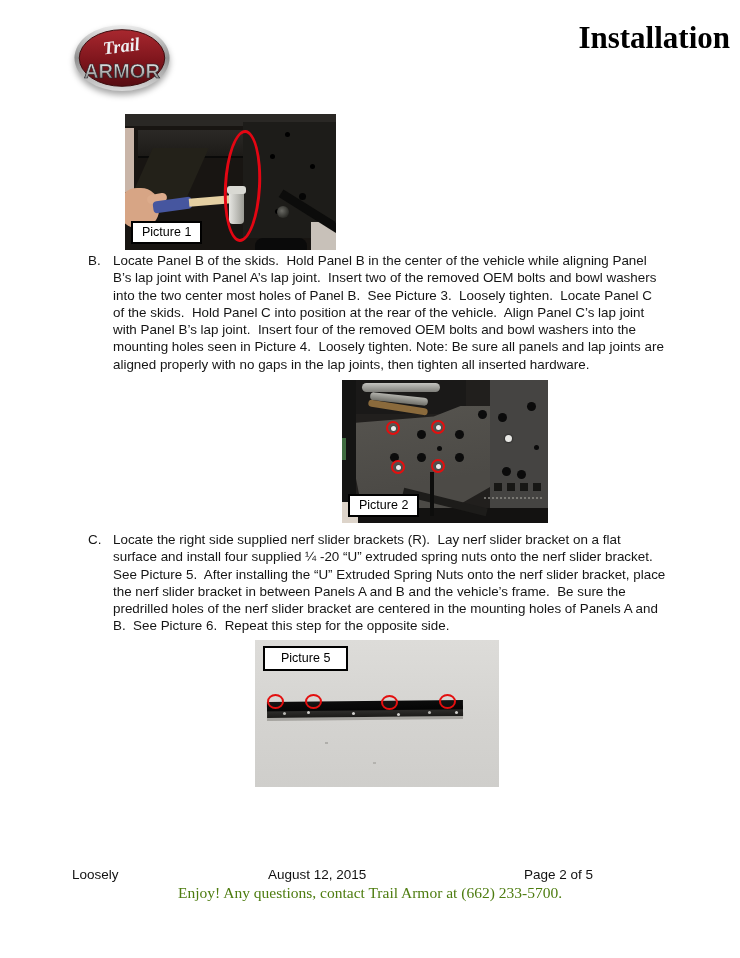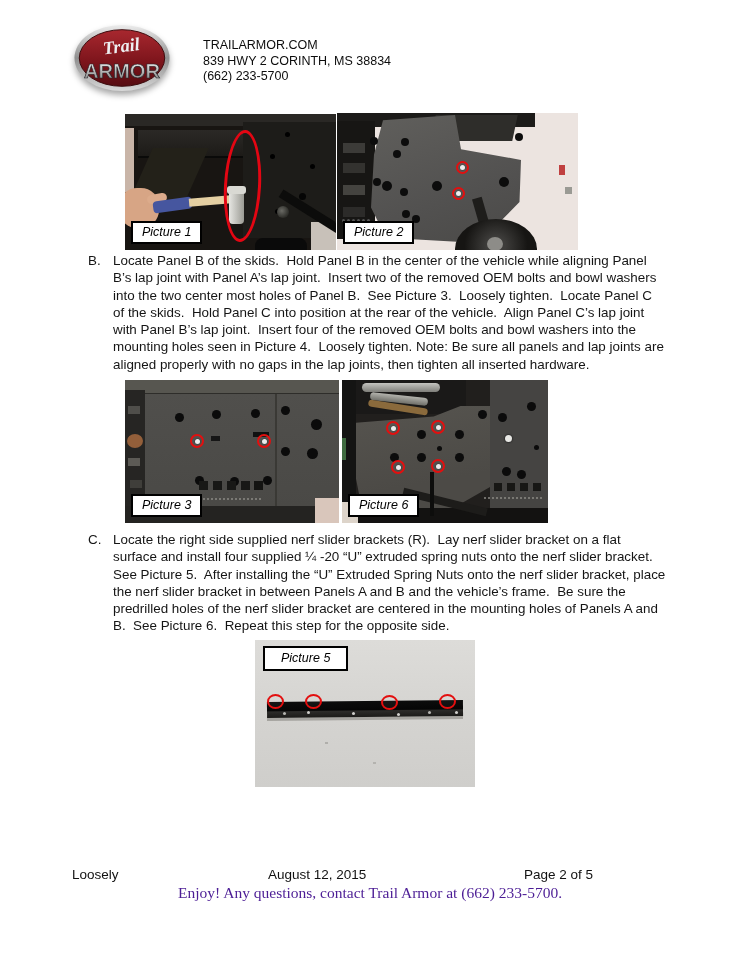--- a/index.html
+++ b/index.html
@@ -9,26 +9,26 @@
   }
 
   
   .logo-wrap { position:absolute; left:74px; top:23px; width:96px; height:70px;
                filter:drop-shadow(0 4px 3px rgba(0,0,0,0.35)); }
   .company { position:absolute; left:203px; top:38px; font-size:12.5px; line-height:15.5px; color:#0d0d0d; }
   .doc-title { position:absolute; right:10px; top:18px; text-align:right;
                font-family:"Liberation Serif", serif; font-weight:700; font-size:31px; line-height:39px; color:#000; }
 
   
-  .fig { position:absolute; overflow:hidden; margin:0;font-style:italic; }
+  .fig { position:absolute; overflow:hidden; margin:0; }
   #fig1 { left:125px; top:114px; width:211px; height:136px; background:#181512; }
   #fig2 { left:337px; top:113px; width:241px; height:137px; background:#ece4e0; }
   #fig3 { left:125px; top:380px; width:214px; height:143px; background:#444340; }
   #fig4 { left:342px; top:380px; width:206px; height:143px; background:#211f1d; }
-  #fig5 { left:255px; top:640px; width:220px; height:147px;
+  #fig5 { left:255px; top:640px; width:244px; height:147px;
           background:linear-gradient(180deg,#dddcd9 0%,#d4d3d0 55%,#cfcecb 100%); }
 
   .fig * { position:absolute; }
 
   .pic-label { background:#fff; border:2px solid #000; padding:2px 9px 3px;
                font-size:12.5px; color:#000; z-index:40; white-space:nowrap; }
   #fig1 .pic-label, #fig2 .pic-label, #fig3 .pic-label, #fig4 .pic-label { left:6px; bottom:6px; }
   #fig5 .pic-label { left:8px; top:6px; padding:3px 16px 4px; }
 
   .ring { border:2.5px solid #e30f0f; border-radius:50%; box-sizing:border-box; z-index:20; background:rgba(255,255,255,0.04); }
@@ -161,21 +161,21 @@
   .step-label { width:25px; flex:none; }
   .step-text { flex:1; white-space:pre-wrap; }
   #stepB { top:252px; }
   #stepC { top:531px; }
 
   
   .footer-left  { position:absolute; left:72px;  top:867px; font-size:13.5px; }
   .footer-center{ position:absolute; left:268px; top:867px; font-size:13.5px; }
   .footer-right { position:absolute; left:524px; top:867px; font-size:13.5px; }
   .footer-note  { position:absolute; left:0; right:0; top:884px; text-align:center;
-                  font-family:"Liberation Serif", serif; font-size:15.5px; color:#4c1d95; }
+                  font-family:"Liberation Serif", serif; font-size:15.5px; color:#4d7c0f; }
 </style>
 </head>
 <body>
 
 <div class="page">
 
   <div class="logo-wrap">
     <svg viewBox="0 0 100 70" width="96" height="70">
       <defs>
         <linearGradient id="ring" x1="0" y1="0" x2="0" y2="1">
@@ -194,27 +194,23 @@
             <stop offset="1" stop-color="#7f7f7f"></stop>
         </linearGradient>
       </defs>
       <ellipse cx="50" cy="35" rx="49.5" ry="34.5" fill="url(#ring)"></ellipse>
       <ellipse cx="50" cy="35" rx="44.5" ry="29.5" fill="url(#redbg)" stroke="#3a090c" stroke-width="1"></ellipse>
       <text x="50" y="29" font-family="Liberation Serif, serif" font-style="italic" font-weight="bold" font-size="19" fill="#eef0f2" text-anchor="middle" transform="rotate(-7 50 29)">Trail</text>
       <text x="50" y="56" font-family="Liberation Sans, sans-serif" font-weight="bold" font-size="21" fill="url(#metal)" stroke="#26262a" stroke-width="0.7" text-anchor="middle">ARMOR</text>
     </svg>
   </div>
 
-  <div class="company">
-    <div>TRAILARMOR.COM</div>
-    <div>839 HWY 2 CORINTH, MS 38834</div>
-    <div>(662) 233-5700</div>
-  </div>
 
   <div class="doc-title">
+    <div>Installation</div>
   </div>
 
   <figure class="fig" id="fig1">
     <div class="f1-topband"></div>
     <div class="f1-beam"></div>
     <div class="f1-brace"></div>
     <div class="f1-lightstrip"></div>
     <div class="f1-panel"></div>
     <div class="f1-holes"></div>
     <div class="f1-bolt"></div>
@@ -224,61 +220,26 @@
     <div class="f1-hand"></div>
     <div class="f1-finger"></div>
     <div class="f1-grip"></div>
     <div class="f1-wood"></div>
     <div class="f1-head"></div>
     <div class="f1-head-top"></div>
     <div class="f1-oval"></div>
     <figcaption class="pic-label">Picture 1</figcaption>
   </figure>
 
-  <figure class="fig" id="fig2">
-    <div class="f2-topband"></div>
-    <div class="f2-topbits"></div>
-    <div class="f2-leftblock"></div>
-    <div class="f2-leftdetail"></div>
-    <div class="f2-perf"></div>
-    <div class="f2-panel"></div>
-    <div class="f2-holes"></div>
-    <div class="ring bolt f2-ring1"></div>
-    <div class="ring bolt f2-ring2"></div>
-    <div class="f2-arm"></div>
-    <div class="f2-tire"></div>
-    <div class="f2-hub"></div>
-    <div class="f2-speck1"></div>
-    <div class="f2-speck2"></div>
-    <figcaption class="pic-label">Picture 2</figcaption>
-  </figure>
 
   <div class="step" id="stepB">
     <span class="step-label">B.</span>
     <span class="step-text">Locate Panel B of the skids.  Hold Panel B in the center of the vehicle while aligning Panel B’s lap joint with Panel A’s lap joint.  Insert two of the removed OEM bolts and bowl washers into the two center most holes of Panel B.  See Picture 3.  Loosely tighten.  Locate Panel C of the skids.  Hold Panel C into position at the rear of the vehicle.  Align Panel C’s lap joint with Panel B’s lap joint.  Insert four of the removed OEM bolts and bowl washers into the mounting holes seen in Picture 4.  Loosely tighten. Note: Be sure all panels and lap joints are aligned properly with no gaps in the lap joints, then tighten all inserted hardware.</span>
   </div>
 
-  <figure class="fig" id="fig3">
-    <div class="f3-topband"></div>
-    <div class="f3-leftstrip"></div>
-    <div class="f3-pipe"></div>
-    <div class="f3-leftbits"></div>
-    <div class="f3-panel"></div>
-    <div class="f3-seam"></div>
-    <div class="f3-holes"></div>
-    <div class="f3-slot1"></div>
-    <div class="f3-slot2"></div>
-    <div class="ring bolt f3-ring1"></div>
-    <div class="ring bolt f3-ring2"></div>
-    <div class="f3-squares"></div>
-    <div class="f3-dots"></div>
-    <div class="f3-bottom"></div>
-    <div class="f3-corner"></div>
-    <figcaption class="pic-label">Picture 3</figcaption>
-  </figure>
 
   <figure class="fig" id="fig4">
     <div class="f4-engine"></div>
     <div class="f4-pipe1"></div>
     <div class="f4-pipe2"></div>
     <div class="f4-pipe3"></div>
     <div class="f4-leftframe"></div>
     <div class="f4-green"></div>
     <div class="f4-panel"></div>
     <div class="f4-holes"></div>
@@ -288,21 +249,21 @@
     <div class="ring bolt f4-ring4"></div>
     <div class="f4-rpanel"></div>
     <div class="f4-rholes"></div>
     <div class="f4-wbolt"></div>
     <div class="f4-rsquares"></div>
     <div class="f4-rdots"></div>
     <div class="f4-bottom"></div>
     <div class="f4-arm"></div>
     <div class="f4-post"></div>
     <div class="f4-corner"></div>
-    <figcaption class="pic-label">Picture 6</figcaption>
+    <figcaption class="pic-label">Picture 2</figcaption>
   </figure>
 
   <div class="step" id="stepC">
     <span class="step-label">C.</span>
     <span class="step-text">Locate the right side supplied nerf slider brackets (R).  Lay nerf slider bracket on a flat surface and install four supplied ¼ -20 “U” extruded spring nuts onto the nerf slider bracket.  See Picture 5.  After installing the “U” Extruded Spring Nuts onto the nerf slider bracket, place the nerf slider bracket in between Panels A and B and the vehicle’s frame.  Be sure the predrilled holes of the nerf slider bracket are centered in the mounting holes of Panels A and B.  See Picture 6.  Repeat this step for the opposite side.</span>
   </div>
 
   <figure class="fig" id="fig5">
     <div class="f5-barshadow"></div>
     <div class="f5-bar"></div>

